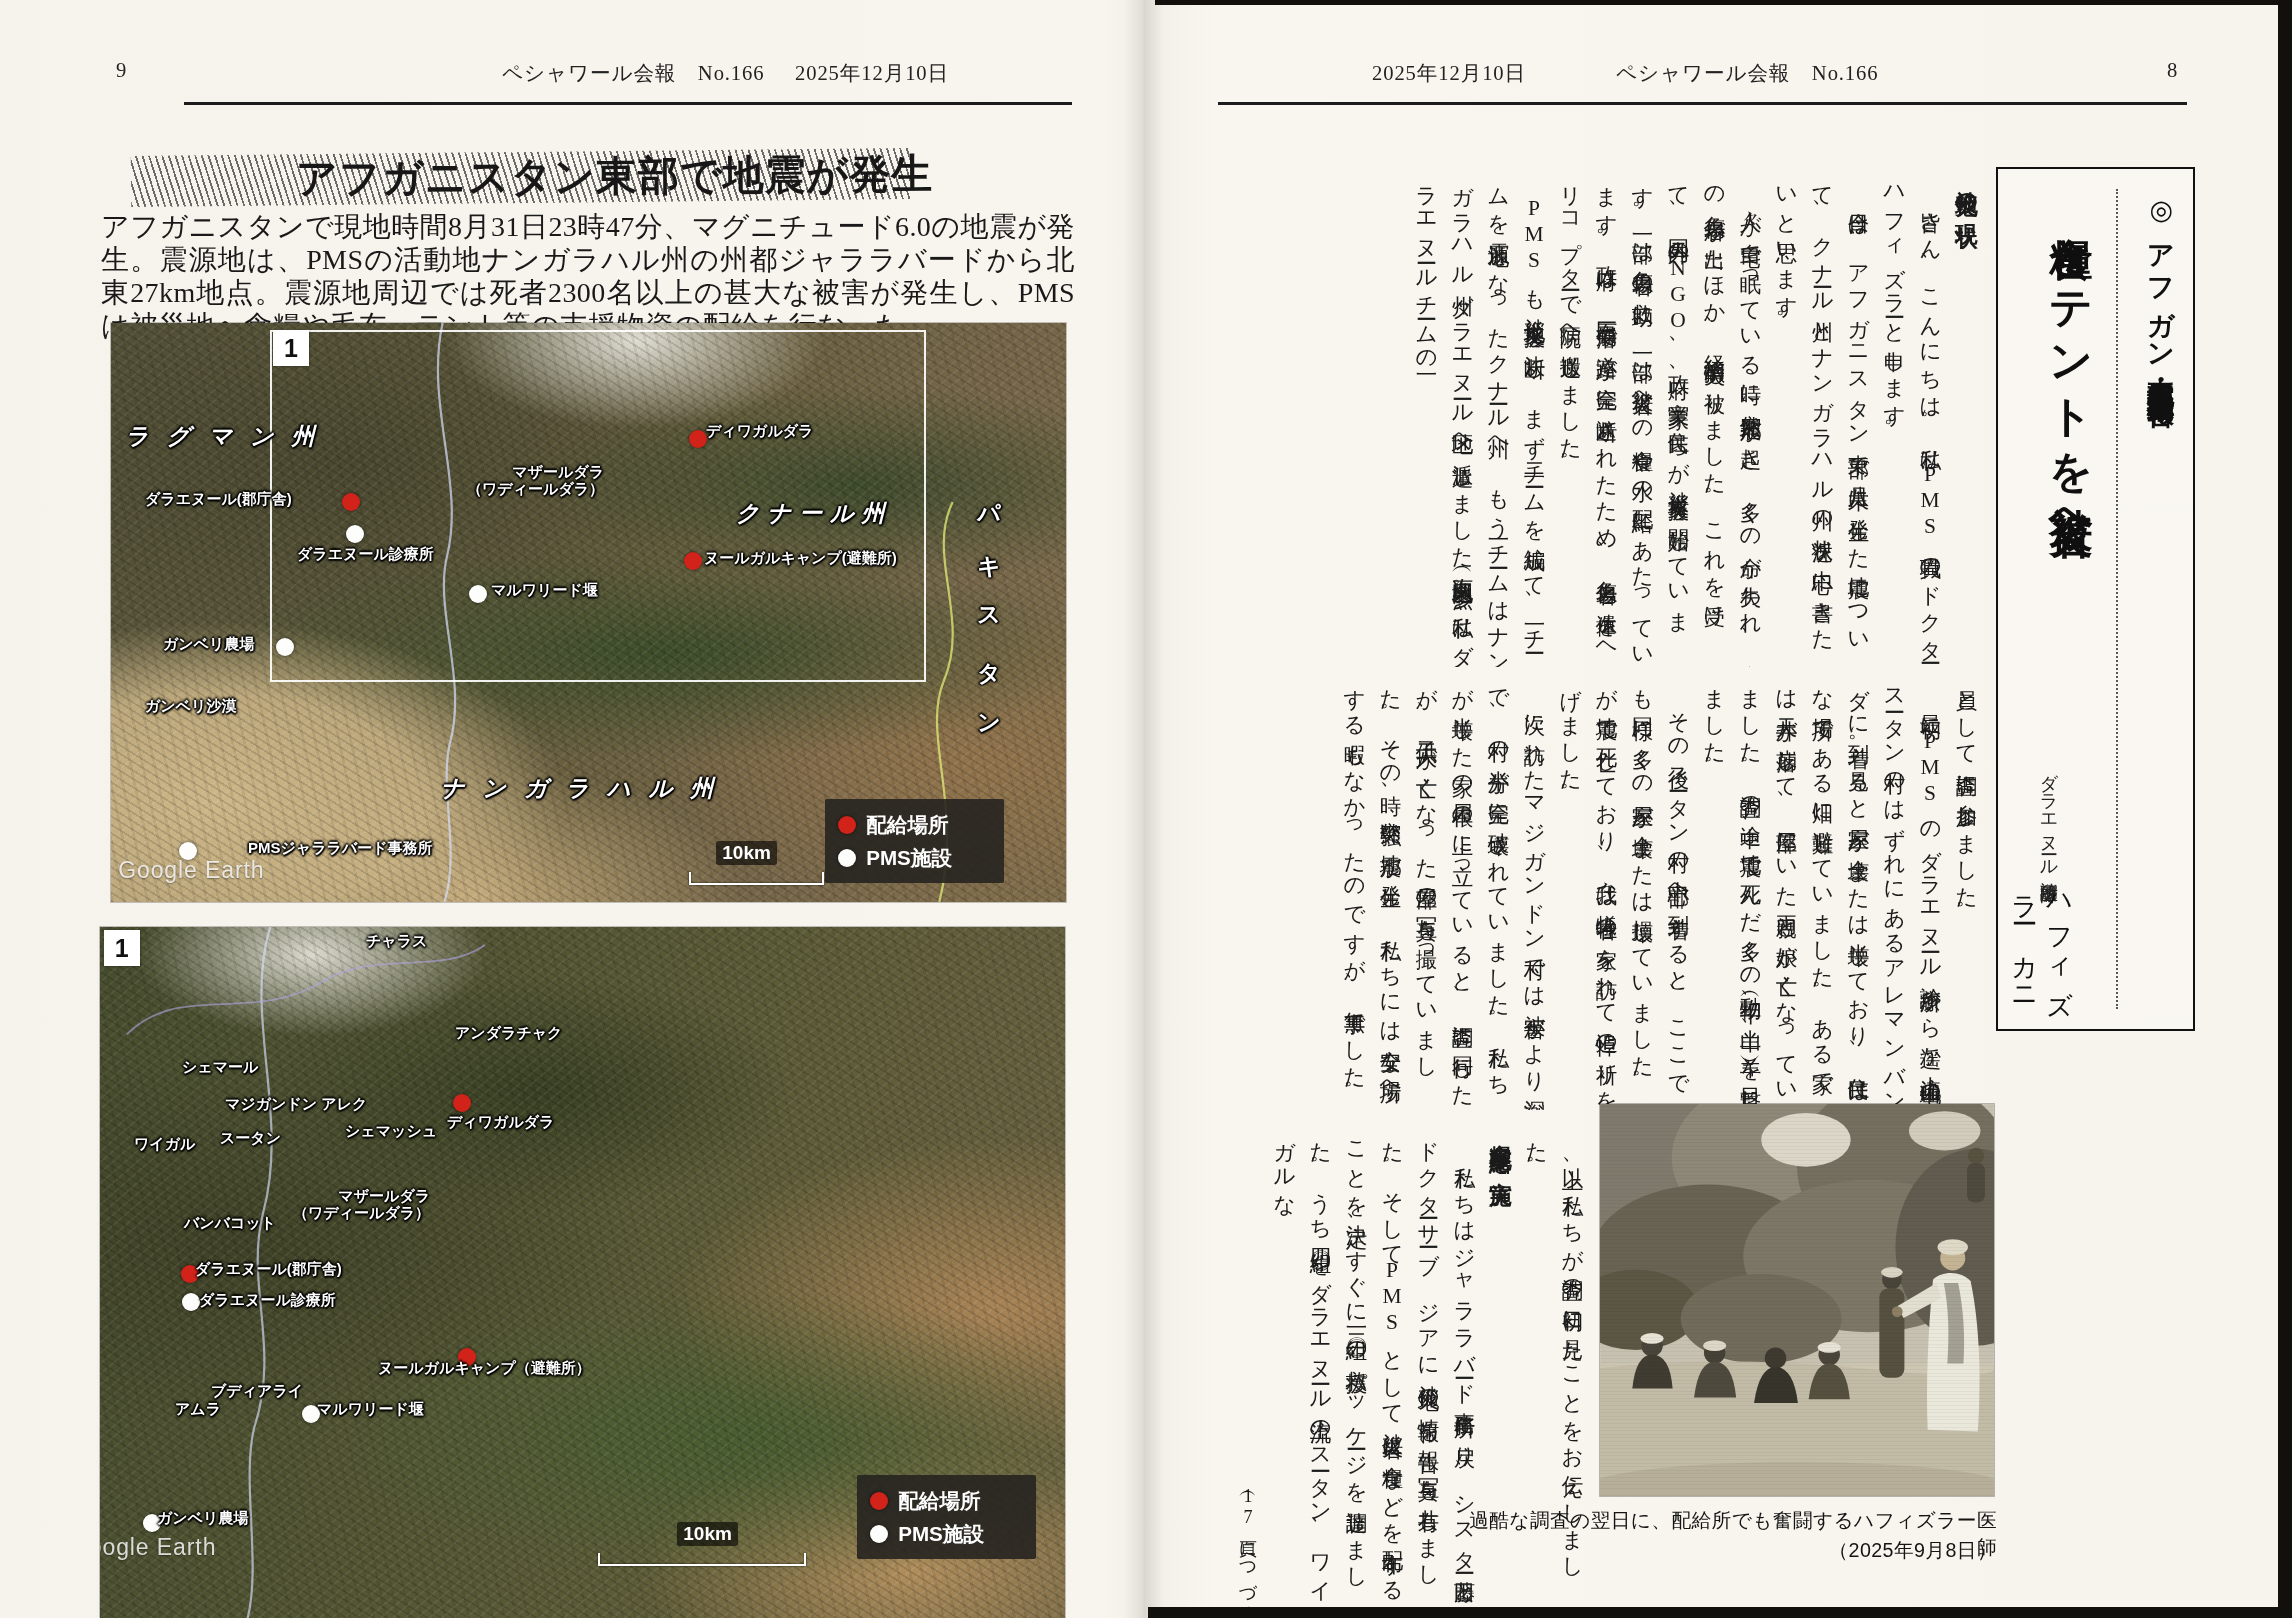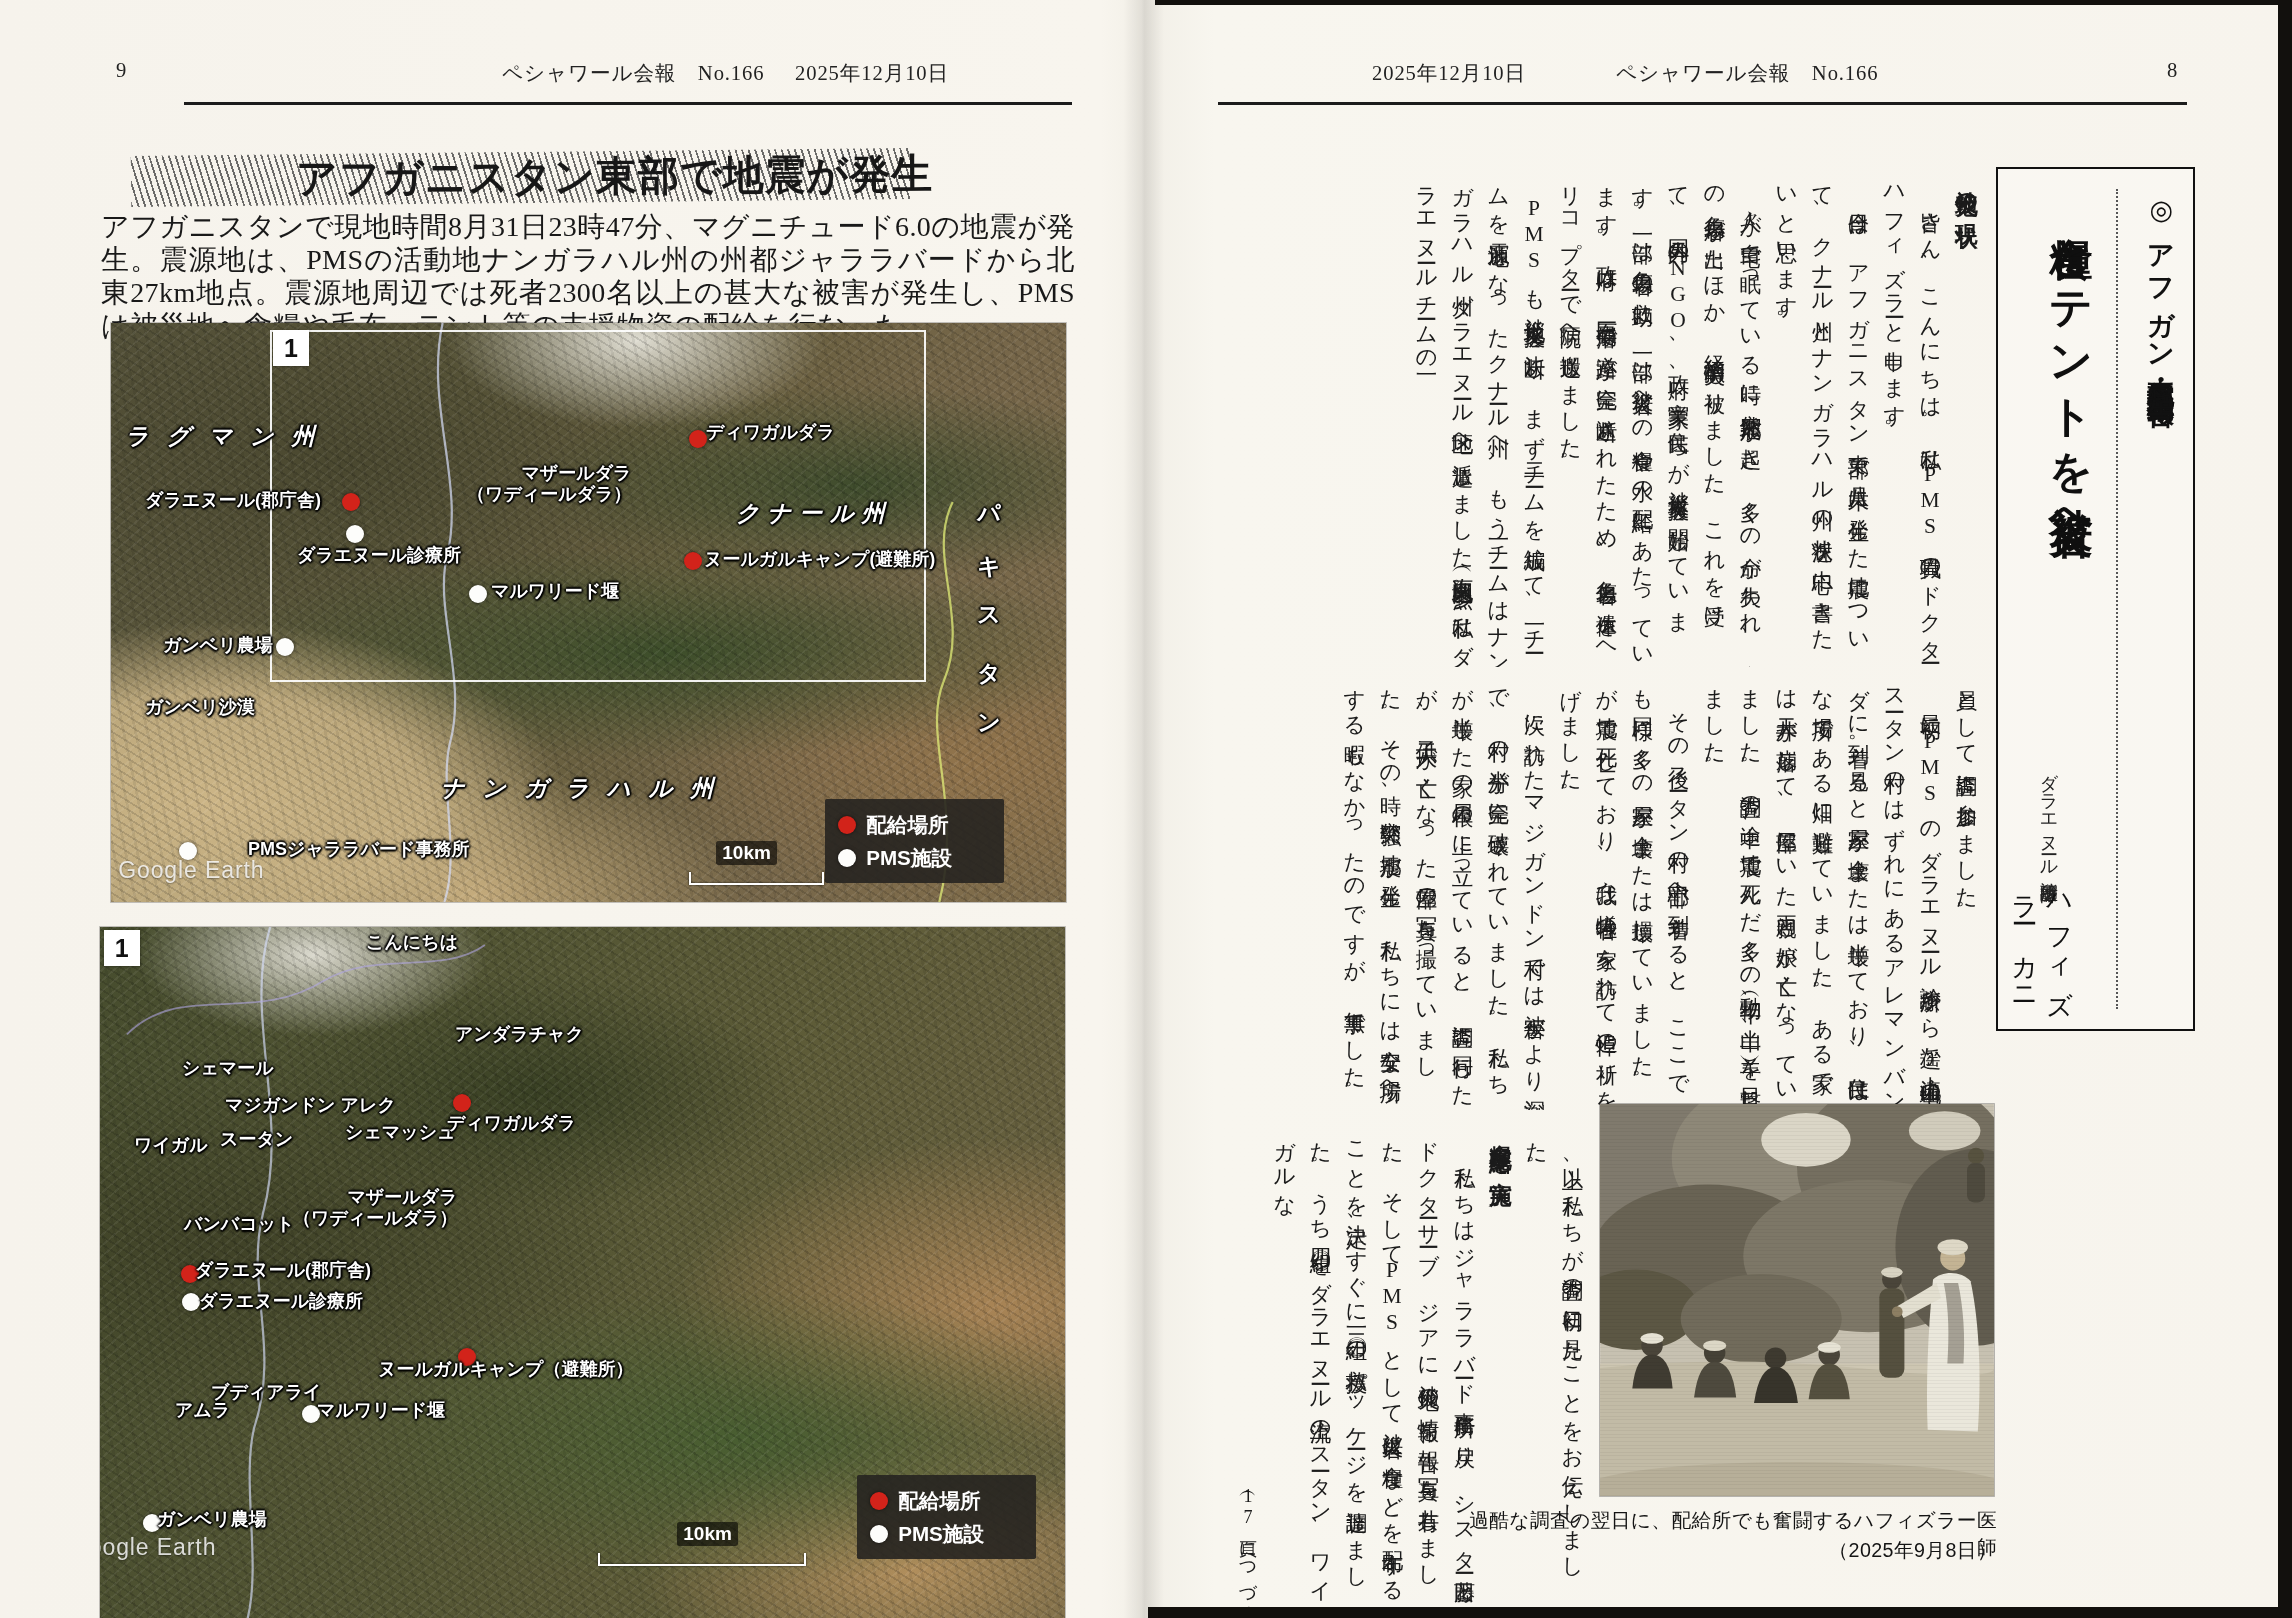--- a/index.html
+++ b/index.html
@@ -40,21 +40,21 @@
     background-image:
      radial-gradient(ellipse 251px 116px at 22% 4%,rgba(226,224,214,.95),rgba(226,224,214,0) 70%),
      radial-gradient(ellipse 555px 206px at 66% 74%,rgba(70,94,48,.9),rgba(70,94,48,0) 72%),
      radial-gradient(ellipse 466px 242px at 93% 55%,rgba(176,136,88,.9),rgba(176,136,88,0) 70%),
      radial-gradient(ellipse 385px 188px at 84% 93%,rgba(186,148,96,.9),rgba(186,148,96,0) 70%),
      radial-gradient(ellipse 555px 242px at 14% 46%,rgba(62,64,38,.85),rgba(62,64,38,0) 75%),
      radial-gradient(ellipse 376px 170px at 45% 24%,rgba(54,62,34,.9),rgba(54,62,34,0) 70%),
      linear-gradient(105deg,#474d2e,#545634 40%,#5e5c38 65%,#6b6242 100%);}
   .borders{position:absolute;inset:0;width:100%;height:100%;}
   .inset-frame{position:absolute;left:159px;top:7.2px;width:652px;height:348px;border:2.7px solid rgba(255,255,255,.92);}
-  .lbl{position:absolute;font-family:"Liberation Sans","DejaVu Sans",sans-serif;font-weight:bold;font-size:18px;color:#fff;white-space:pre-line;line-height:1.15;
+  .lbl{position:absolute;font-family:"Liberation Sans","DejaVu Sans",sans-serif;font-weight:bold;font-size:15px;color:#fff;white-space:pre-line;line-height:1.15;
     text-shadow:-1.8px 0 1.8px #000,1.8px 0 1.8px #000,0 -1.8px 1.8px #000,0 1.8px 1.8px #000,0.9px 0.9px 1.8px #000;}
   .lbl.ctr{text-align:right;}
   .lbl.area{font-size:23px;font-style:italic;letter-spacing:8px;}
   .lbl.wide{letter-spacing:18px;}
   .lbl.vert{writing-mode:vertical-rl;text-orientation:upright;letter-spacing:27px;font-style:normal;}
   .lbl.numbox{background:#fff;color:#111;text-shadow:none;font-size:25px;width:36px;height:36px;text-align:center;line-height:36px;box-shadow:0.9px 0.9px 2.7px rgba(0,0,0,.5);}
   .dot{position:absolute;width:18px;height:18px;border-radius:50%;box-shadow:0 0 3.6px rgba(0,0,0,.6);}
   .dot.red{background:#d2231a;}
   .dot.white{background:#fdfdfb;}
   .legend{position:absolute;width:179px;height:84px;background:rgba(38,36,32,.9);border-radius:1.8px;padding:9px 12.5px;box-sizing:border-box;display:flex;flex-direction:column;justify-content:space-around;}
@@ -163,21 +163,21 @@
       <div class="scale-line" style="width:204px;"></div>
     </div>
     <div class="watermark" style="left:-30px;top:607px;">Google Earth</div>
   <div class="dot red" style="left: 353px; top: 167px;"></div>
       <div class="dot red" style="left: 81px; top: 338px;"></div>
       <div class="dot white" style="left: 82px; top: 366px;"></div>
       <div class="dot red" style="left: 358px; top: 421px;"></div>
       <div class="dot white" style="left: 202px; top: 478px;"></div>
       <div class="dot white" style="left: 43px; top: 587px;"></div>
       <div class="lbl numbox" style="left: 3.6px; top: 2.7px;">1</div>
-      <div class="lbl place" style="left: 266px; top: 5.4px;">こんにちは</div>
+      <div class="lbl place" style="left: 266px; top: 5.4px;">チャラス</div>
       <div class="lbl place" style="left: 355px; top: 97px;">アンダラチャク</div>
       <div class="lbl place" style="left: 82px; top: 131px; text-align: center;">シェマール</div>
       <div class="lbl place" style="left: 125px; top: 168px;">マジガンドン アレク</div>
       <div class="lbl place" style="left: 245px; top: 195px;">シェマッシュ</div>
       <div class="lbl place" style="left: 347px; top: 186px;">ディワガルダラ</div>
       <div class="lbl place" style="left: 34px; top: 208px;">ワイガル</div>
       <div class="lbl place" style="left: 120px; top: 202px;">スータン</div>
       <div class="lbl ctr" style="left: 193px; top: 260px;">マザールダラ
 （ワディールダラ）</div>
       <div class="lbl place" style="left: 84px; top: 287px;">バンバコット</div>

